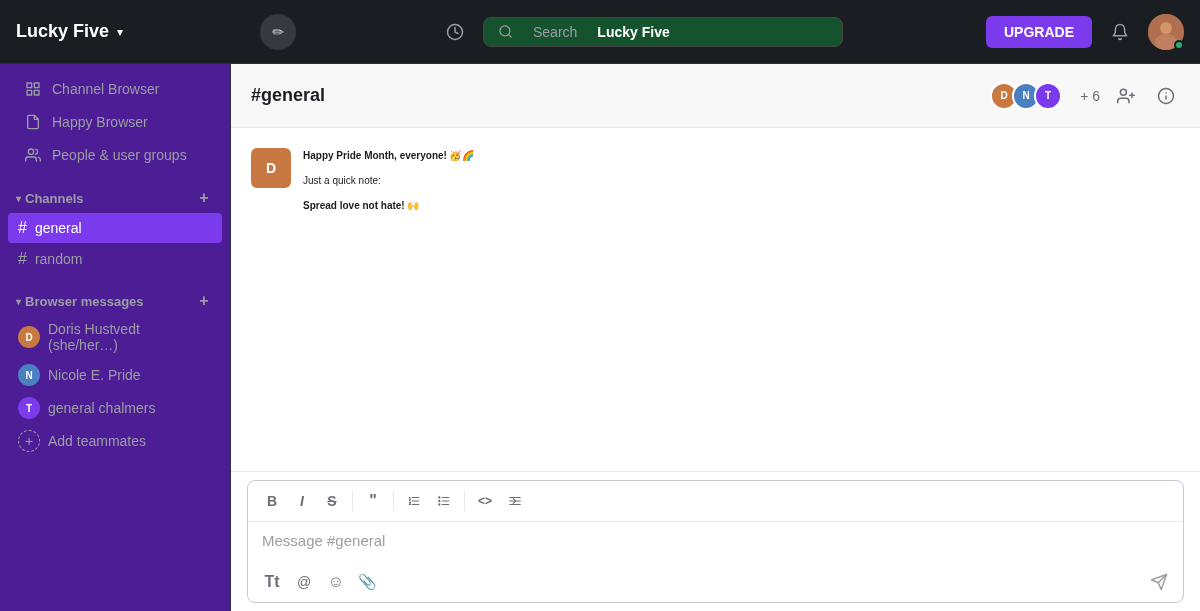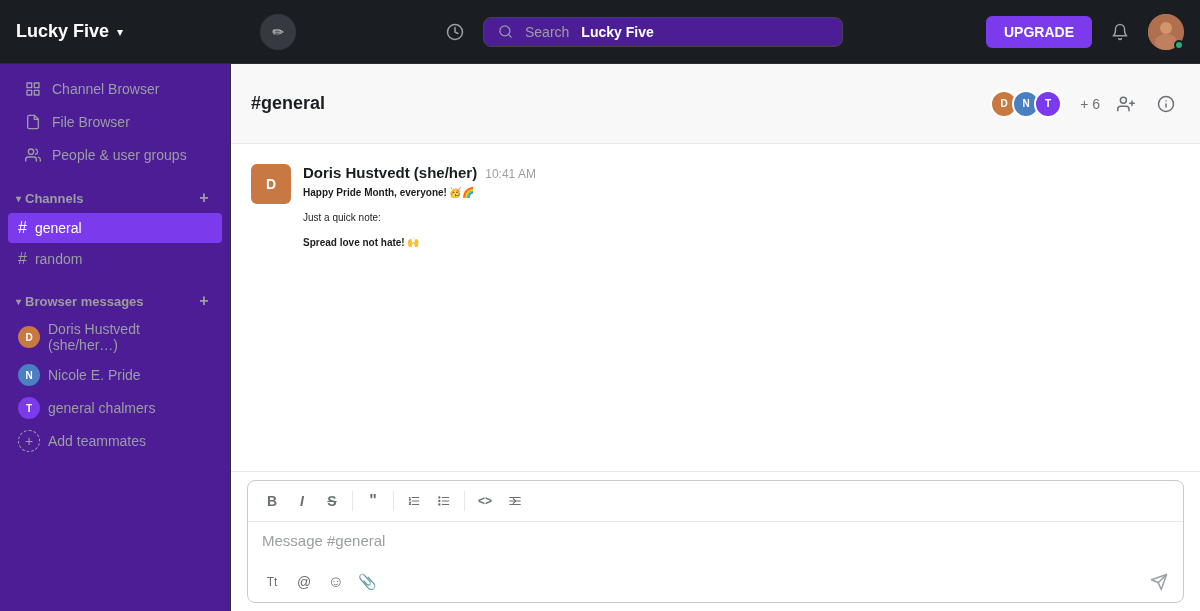--- a/index.html
+++ b/index.html
@@ -3,21 +3,21 @@
   <meta charset="utf-8">
   <style>
     * { box-sizing: border-box; margin: 0; padding: 0; }
     body { font-family: -apple-system, BlinkMacSystemFont, 'Segoe UI', sans-serif; background: #1a1d21; color: #d1d2d3; display: flex; flex-direction: column; height: 611px; width: 1200px; overflow: hidden; }
 
     
     .topbar { display: flex; align-items: center; background: #1a1d21; height: 64px; padding: 0 16px; gap: 12px; border-bottom: 1px solid #2d2f33; flex-shrink: 0; }
 
     .topbar-center { flex: 1; display: flex; align-items: center; justify-content: center; gap: 12px; }
     .history-btn { width: 32px; height: 32px; display: flex; align-items: center; justify-content: center; cursor: pointer; color: #9b9ea3; }
-    .search-bar { display: flex; align-items: center; background: #4c1d95; border: 1px solid #444; border-radius: 8px; padding: 6px 14px; gap: 12px; width: 360px; cursor: pointer; }
+    .search-bar { display: flex; align-items: center; background: #14532d; border: 1px solid #444; border-radius: 8px; padding: 6px 14px; gap: 20px; width: 360px; cursor: pointer; }
     .search-bar span { color: #9b9ea3; font-size: 14px; }
     .search-bar strong { color: #fff; font-weight: 600; }
 
     .topbar-right { display: flex; align-items: center; gap: 12px; margin-left: auto; }
     .upgrade-btn { background: #7c3aed; color: #fff; font-weight: 700; font-size: 14px; padding: 8px 18px; border-radius: 6px; cursor: pointer; border: none; }
     .bell-btn { width: 32px; height: 32px; display: flex; align-items: center; justify-content: center; cursor: pointer; color: #9b9ea3; font-size: 18px; }
     .avatar-container { position: relative; }
     .avatar-status { width: 10px; height: 10px; border-radius: 50%; background: #2bac76; border: 2px solid #1a1d21; position: absolute; bottom: 0; right: 0; }
 
     
@@ -39,21 +39,21 @@
     .channel-item.active { background: #7c3aed; color: #fff; font-weight: 500; }
     .channel-hash { font-size: 16px; font-weight: 400; }
 
     .dm-item { display: flex; align-items: center; gap: 8px; padding: 5px 10px; cursor: pointer; color: #9b9ea3; font-size: 14px; border-radius: 4px; margin: 1px 0; }
     .dm-avatar-placeholder { width: 22px; height: 22px; border-radius: 50%; display: flex; align-items: center; justify-content: center; font-size: 10px; color: #fff; font-weight: 600; flex-shrink: 0; }
     .dm-add { display: flex; align-items: center; gap: 8px; padding: 5px 10px; cursor: pointer; color: #9b9ea3; font-size: 14px; border-radius: 4px; }
 
     
     .chat-area { flex: 1; display: flex; flex-direction: column; background: #fff; overflow: hidden; }
 
-    .chat-header { display: flex; align-items: center; justify-content: space-between; padding: 12px 20px; border-bottom: 1px solid #e8e8e8; background: #f8f8f8; flex-shrink: 0; height: 80px; }
+    .chat-header { display: flex; align-items: center; justify-content: space-between; padding: 12px 20px; border-bottom: 1px solid #e8e8e8; background: #f8f8f8; flex-shrink: 0; height: 64px; }
     .chat-title { font-size: 18px; font-weight: 700; color: #1a1d21; }
     .chat-header-right { display: flex; align-items: center; gap: 12px; }
     .member-avatars { display: flex; align-items: center; }
     .member-avatar-placeholder { width: 28px; height: 28px; border-radius: 50%; border: 2px solid #fff; display: flex; align-items: center; justify-content: center; font-size: 10px; font-weight: 700; margin-left: -6px; }
     .member-count { color: #6b6f76; font-size: 14px; font-weight: 500; margin-left: 6px; }
     .header-action-btn { width: 28px; height: 28px; display: flex; align-items: center; justify-content: center; cursor: pointer; color: #6b6f76; }
 
     
     .chat-messages { flex: 1; overflow-y: auto; padding: 20px 20px; background: #fff; }
     .message { display: flex; gap: 12px; margin-bottom: 16px; }
@@ -149,21 +149,21 @@
         </span>
         <span>Channel Browser</span>
       </div>
       <div class="sidebar-nav-item">
         <span class="nav-icon">
           <svg width="16" height="16" viewBox="0 0 24 24" fill="none" stroke="currentColor" stroke-width="2" stroke-linecap="round" stroke-linejoin="round">
               <path d="M14 2H6a2 2 0 0 0-2 2v16a2 2 0 0 0 2 2h12a2 2 0 0 0 2-2V8z"></path>
               <polyline points="14 2 14 8 20 8"></polyline>
             </svg>
         </span>
-        <span>File Browser</span>
+        <span>Happy Browser</span>
       </div>
       <div class="sidebar-nav-item">
         <span class="nav-icon">
           <svg width="16" height="16" viewBox="0 0 24 24" fill="none" stroke="currentColor" stroke-width="2" stroke-linecap="round" stroke-linejoin="round">
               <path d="M17 21v-2a4 4 0 0 0-4-4H5a4 4 0 0 0-4 4v2"></path>
               <circle cx="9" cy="7" r="4"></circle>
               <path d="M23 21v-2a4 4 0 0 0-3-3.87"></path>
               <path d="M16 3.13a4 4 0 0 1 0 7.75"></path>
             </svg>
         </span>
@@ -244,24 +244,20 @@
               <line x1="12" y1="8" x2="12.01" y2="8"></line>
             </svg>
         </div>
       </div>
     </div>
 
     <div class="chat-messages">
       <div class="message">
         <div class="message-avatar-placeholder" style="background:#c87941;">D</div>
         <div class="message-body">
-          <div class="message-header">
-            <span class="message-author">Doris Hustvedt (she/her)</span>
-            <span class="message-time">10:41 AM</span>
-          </div>
           <div class="message-text">
             <p><strong>Happy Pride Month, everyone!</strong> 🥳🌈</p>
             <p>Just a quick note:</p>
             <p><strong>Spread love not hate!</strong> 🙌</p>
           </div>
         </div>
       </div>
     </div>
 
     <div class="composer">
@@ -308,21 +304,21 @@
                 <line x1="3" y1="18" x2="21" y2="18"></line>
                 <polyline points="9 8 13 12 9 16"></polyline>
               </svg>
           </div>
         </div>
         <div class="composer-input" contenteditable="true" style="">
           <span style="color:#9b9ea3;">Message #general</span>
         </div>
         <div class="composer-footer">
           <div class="composer-footer-left">
-            <div class="footer-btn" style="font-size:12px;font-weight:400;">Tt</div>
+            <div class="footer-btn" style="font-size:16px;font-weight:700;">Tt</div>
             <div class="footer-btn" style="font-size:14px;">@</div>
             <div class="footer-btn" style="font-size:16px;">☺</div>
             <div class="footer-btn" style="font-size:15px;">📎</div>
           </div>
           <div class="send-btn">
             <svg width="18" height="18" viewBox="0 0 24 24" fill="none" stroke="currentColor" stroke-width="2" stroke-linecap="round" stroke-linejoin="round">
                 <line x1="22" y1="2" x2="11" y2="13"></line>
                 <polygon points="22 2 15 22 11 13 2 9 22 2"></polygon>
               </svg>
           </div>

